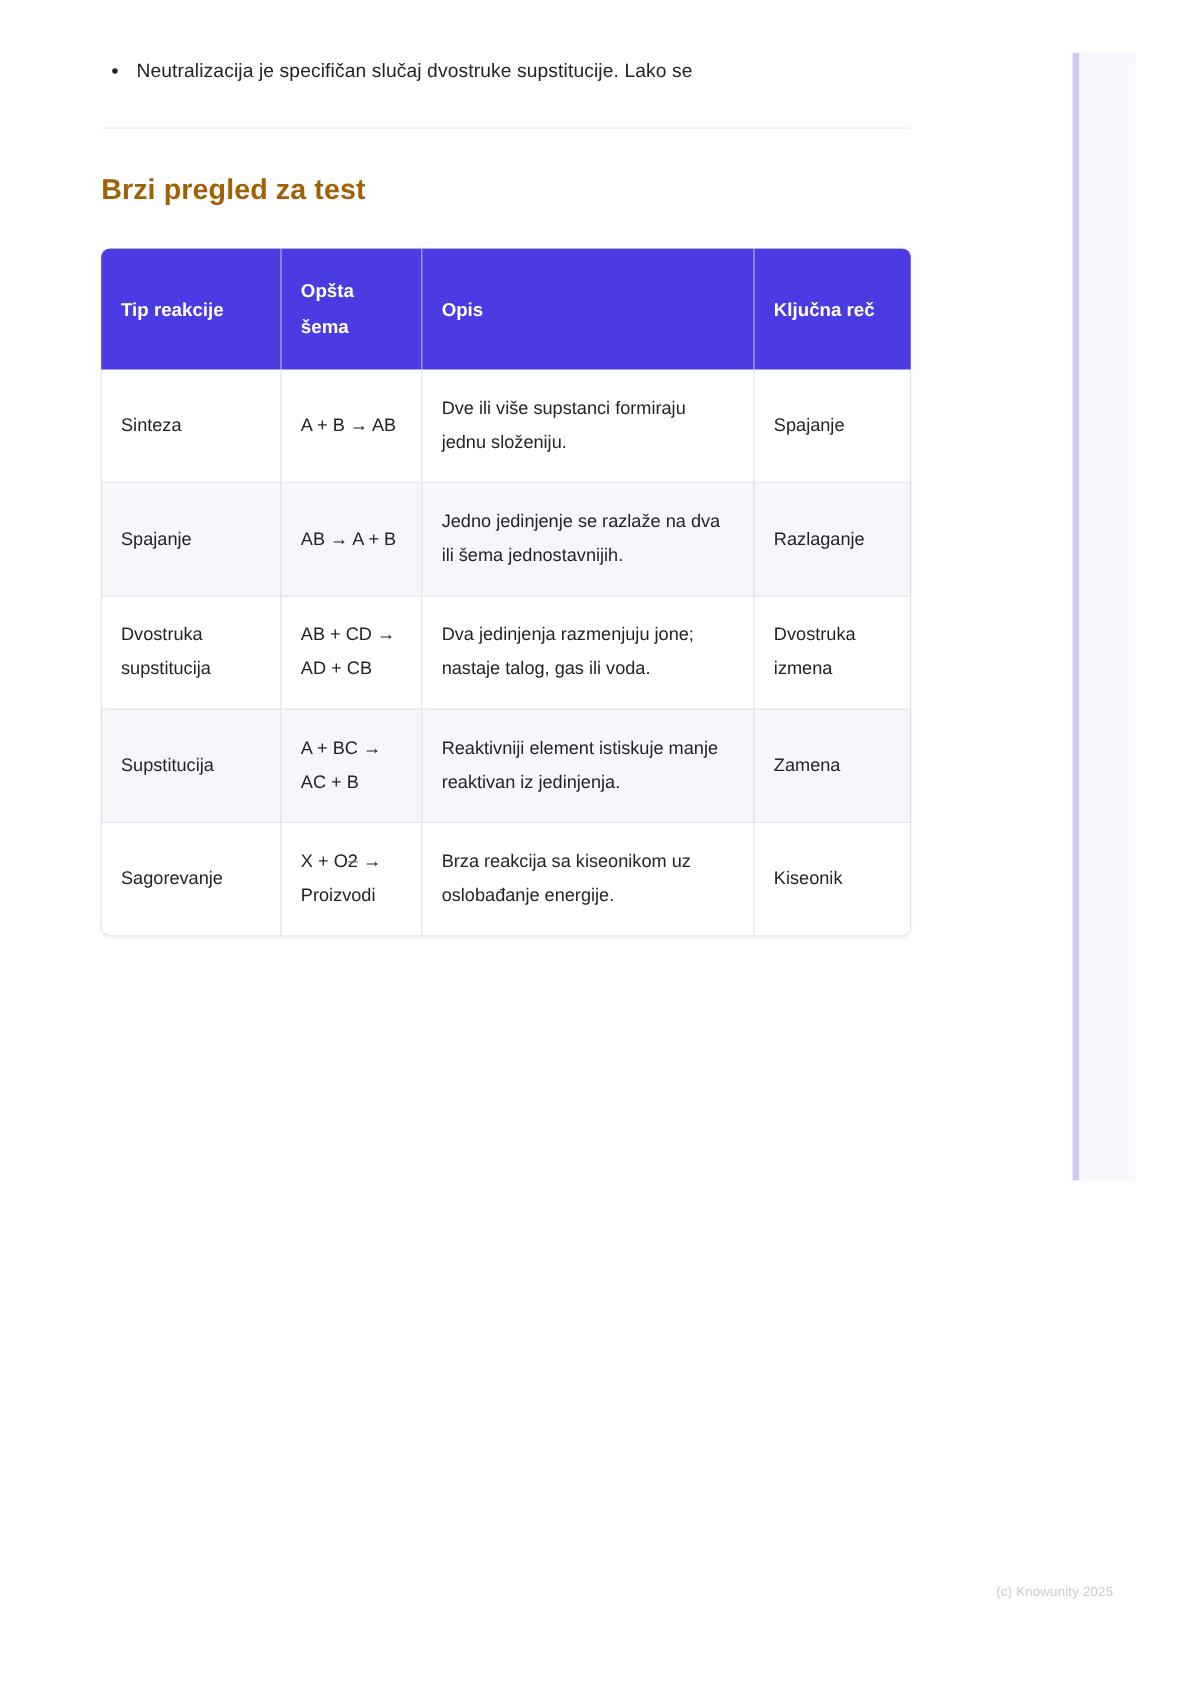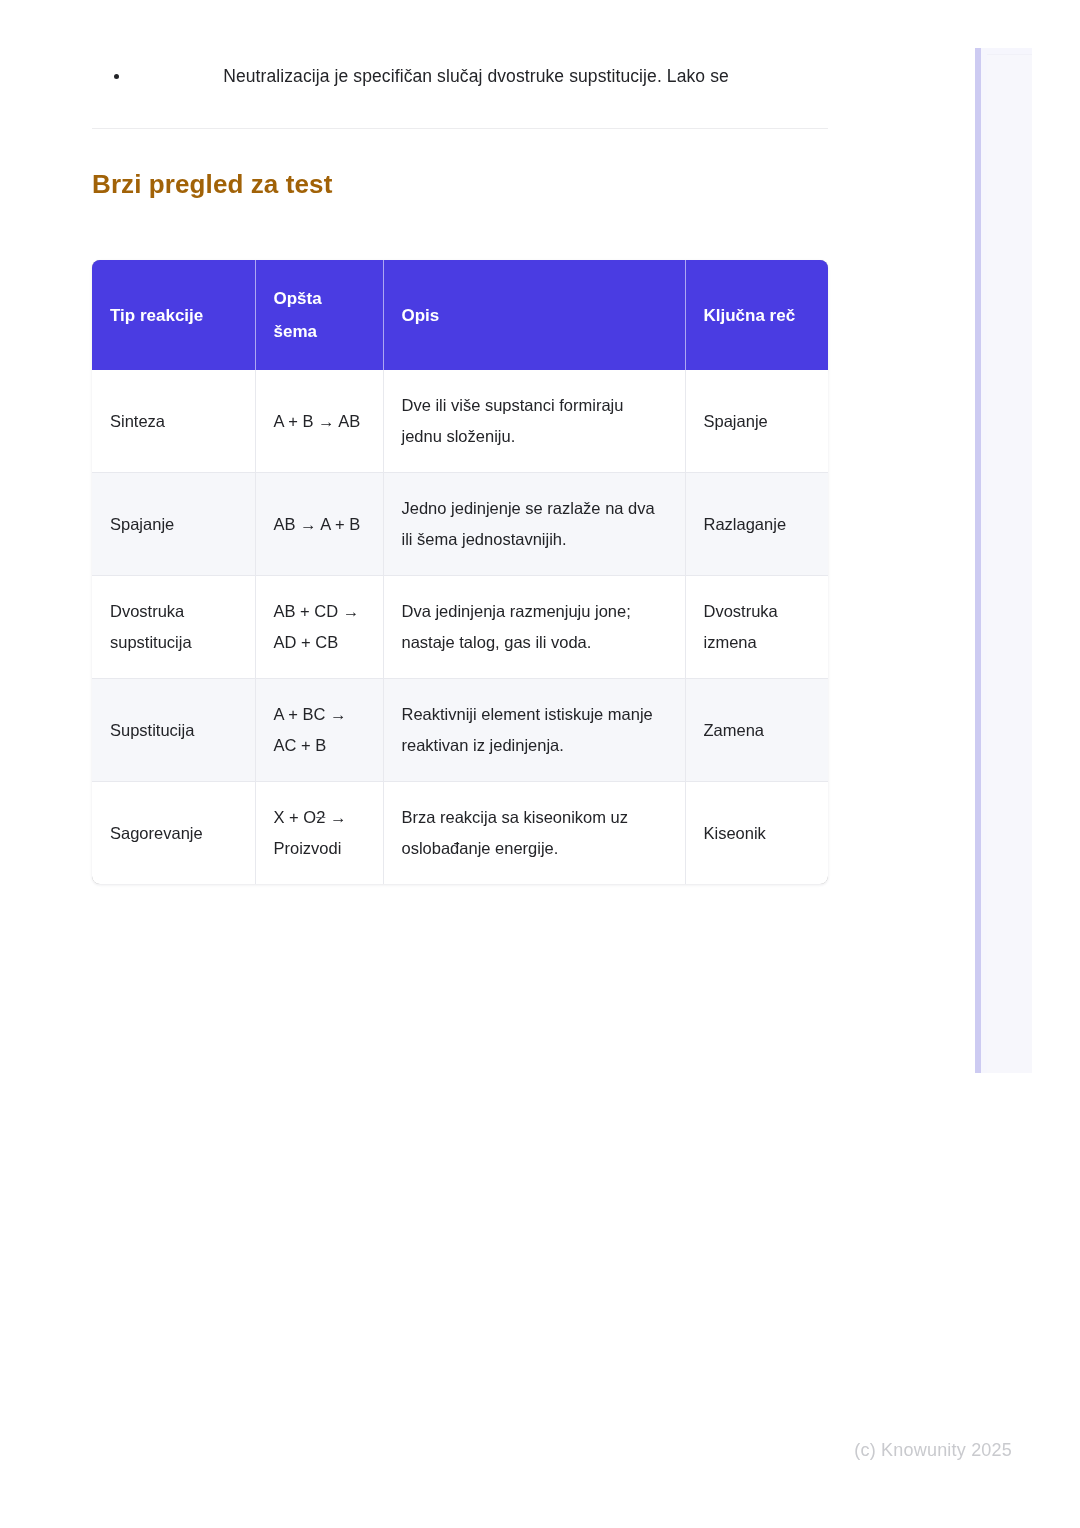--- a/index.html
+++ b/index.html
@@ -42,23 +42,22 @@
   .content {
     position: absolute;
     left: 92px;
     top: 48px;
     width: 736px;
   }
 
   
   ul.notes {
     list-style: none;
-    margin: 12px;
+    margin: 0;
     padding: 0;
-    text-align: center;
   }
   ul.notes > li {
     position: relative;
     padding-left: 32px;
     margin-bottom: 18px;
     font-size: 17.5px;
     line-height: 32px;
     color: #232428;
     letter-spacing: 0.1px;
   }
@@ -89,21 +88,21 @@
   .section-heading {
     margin: 40px 0 0 0;
     font-size: 26px;
     font-weight: bold;
     color: #a16207;
     letter-spacing: 0.1px;
   }
 
   
   .table-wrap {
-    margin-top: 60px;
+    margin-top: 38px;
     width: 736px;
     border-radius: 8px;
     overflow: hidden;
     box-shadow: 0 1px 3px rgba(30,30,60,0.10);
     background: #a3a3a3;
   }
   table.reactions {
     width: 100%;
     border-collapse: collapse;
     table-layout: fixed;
@@ -152,21 +151,21 @@
   .sub-artifact {
     text-decoration: line-through;
     text-decoration-color: #6b6d75;
   }
 
   
   .footer {
     position: absolute;
     right: 68px;
     top: 1440px;
-    font-size: 18px;
+    font-size: 12px;
     color: #c9cace;
     letter-spacing: 0.2px;
   }
 </style>
 </head>
 <body>
 
 <div class="side-rail">
   <div class="side-rail-inner"></div>
 </div>

